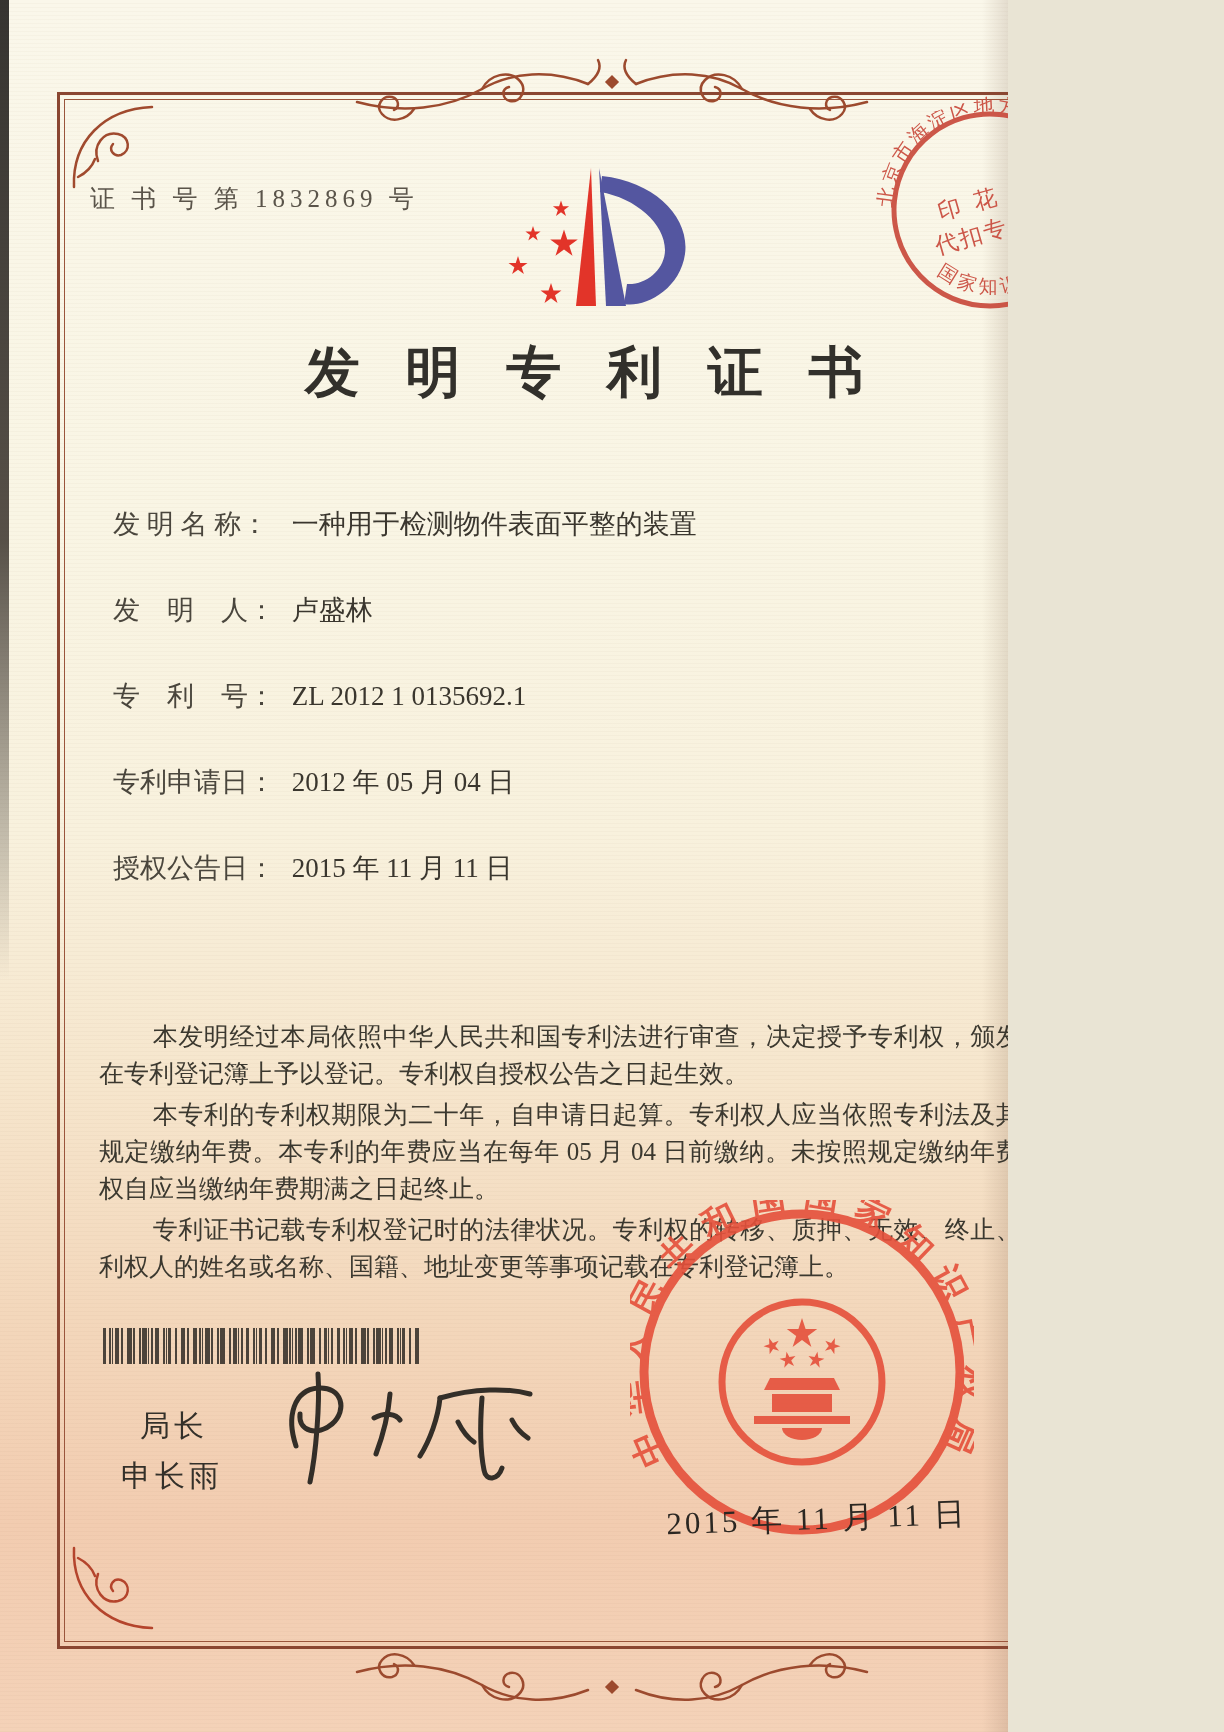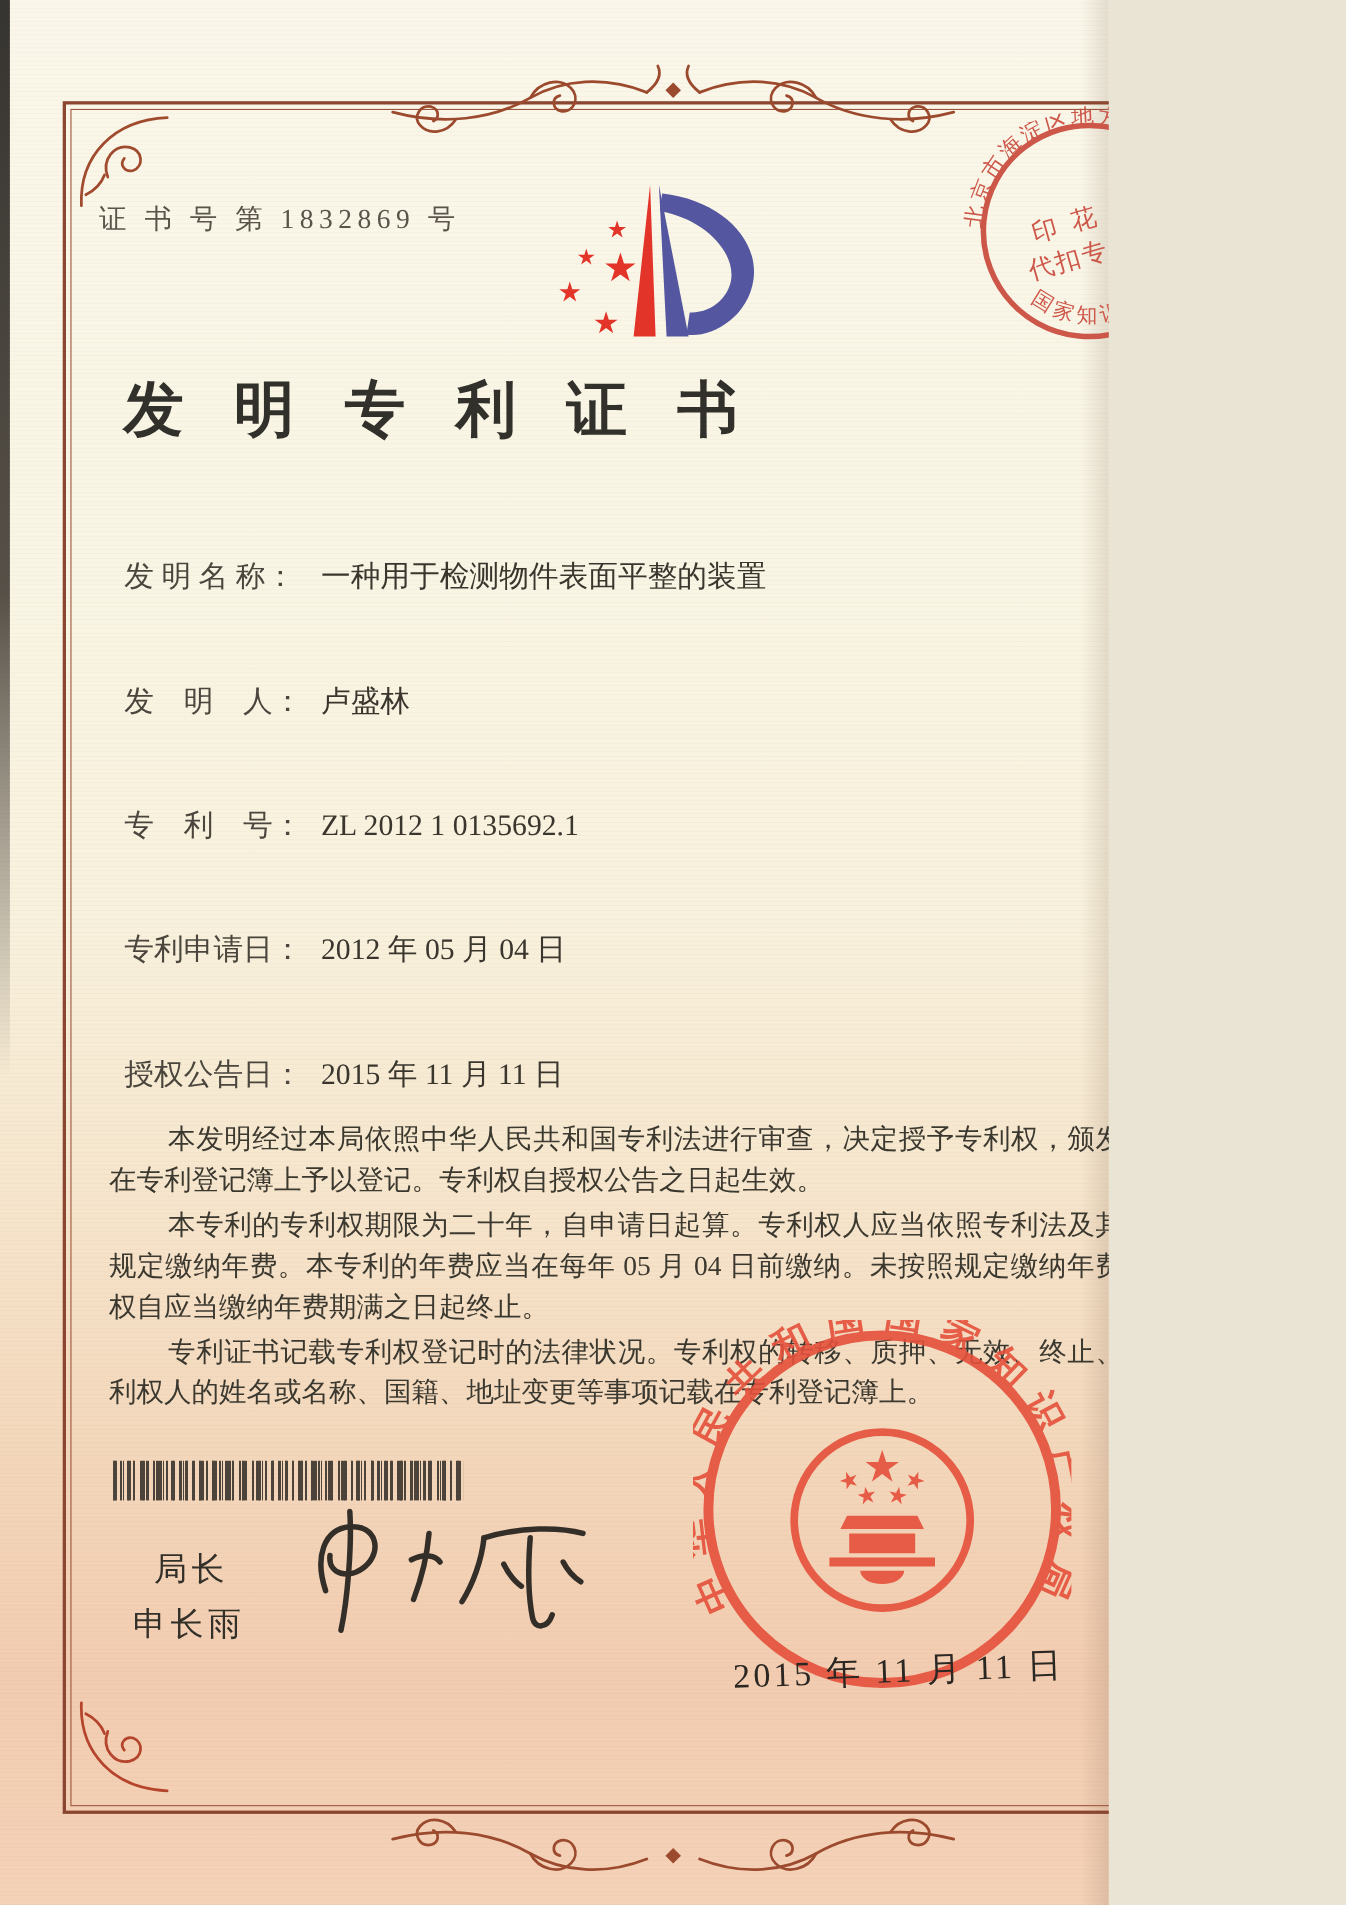--- a/index.html
+++ b/index.html
@@ -27,28 +27,28 @@
     content:""; position:absolute; inset:4px; border:1px solid #9a553c;
   }
   .ornament{position:absolute; pointer-events:none;}
   .cert-no{
     position:absolute; left:90px; top:182px;
     font-size:25px; letter-spacing:5px; color:#5a544a;
   }
   .logo{position:absolute; left:478px; top:152px; width:232px; height:164px;}
   .title{
     position:absolute; left:112px; top:336px; width:960px;
-    text-align:left; font-size:55px; font-weight:600;
+    text-align:center; font-size:55px; font-weight:600;
     letter-spacing:16px; color:#32302b;
   }
   .tax-stamp{position:absolute; left:880px; top:100px; width:220px; height:220px;
     transform:rotate(-16deg); opacity:.92;}
   .fields{
     position:absolute; left:113px; top:506px; width:960px;
-    display:flex; flex-direction:column; gap:77px;justify-content:center;
+    display:flex; flex-direction:column; gap:50px;justify-content:center;
   }
   .field-row{font-size:27px; color:#3f3b33; white-space:nowrap;}
   .flabel{display:inline-block; min-width:172px; color:#4a463d;}
   .fvalue{color:#3a362e;}
   .body-text{
     position:absolute; left:95px; top:1014px; width:1032px;
     font-size:25px; line-height:37px; color:#3b382f; text-align:justify;
   }
   .body-text p{margin:4px; text-indent:2.15em;}
   .barcode{

